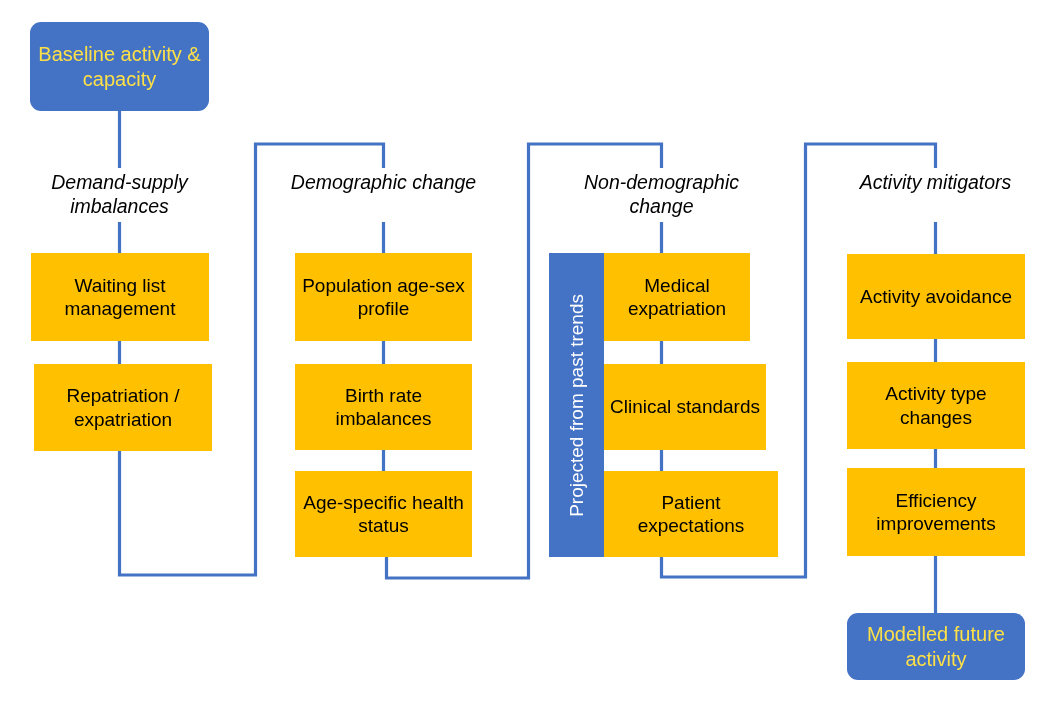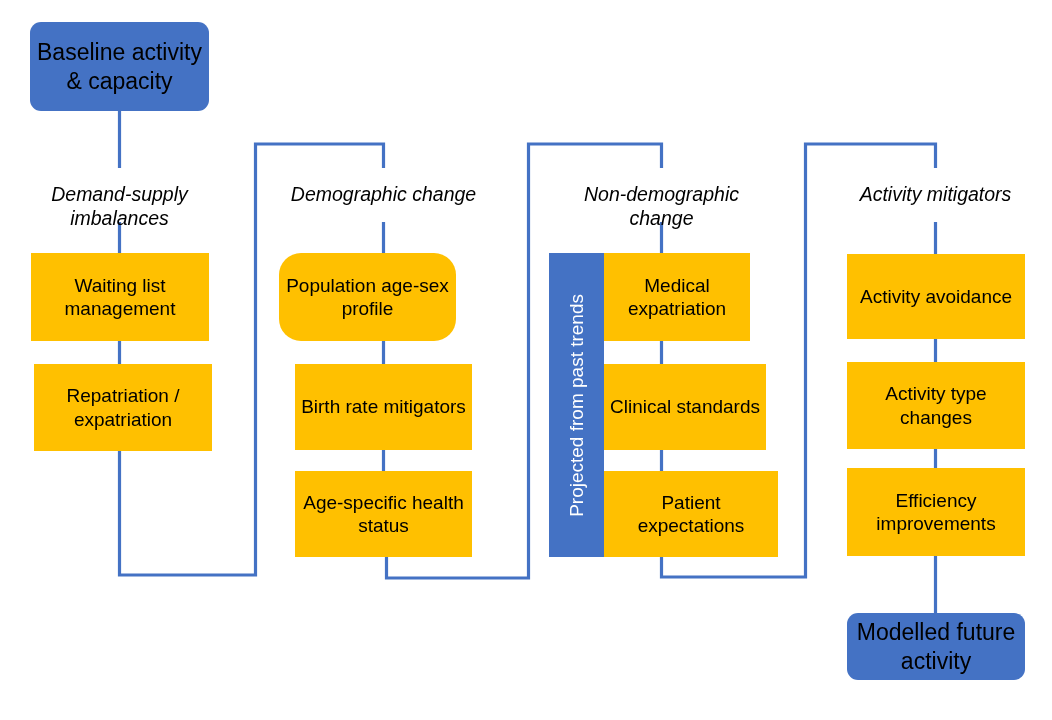--- a/index.html
+++ b/index.html
@@ -41,23 +41,23 @@
   .node .label {
     display: block;
     width: 100%;
     padding: 0 6px;
     box-sizing: border-box;
   }
 
   
   .node.terminal {
     background: #4472C4;
-    color: #000000;
+    color: #fde047;
     border-radius: 11px;
-    font-size: 23px;
+    font-size: 20px;
   }
 
   
   .node.process {
     background: #FFC000;
     color: #000000;
     font-size: 19px;
   }
 
   
@@ -77,21 +77,20 @@
   
   .caption {
     position: absolute;
     box-sizing: border-box;
     font-style: italic;
     font-size: 19.5px;
     color: #000000;
     text-align: center;
     line-height: 1.25;
     z-index: 3;
-    margin-top: 12px;
   }
 </style>
 </head>
 <body>
 
 <div id="canvas">
 
   <svg id="connectors" viewBox="0 0 1052 720" width="1052" height="720" xmlns="http://www.w3.org/2000/svg">
     <g fill="none" stroke="#4472C4" stroke-width="3.2" stroke-linecap="butt" stroke-linejoin="miter">
 
@@ -140,25 +139,25 @@
     <span>Activity mitigators</span>
   </div>
 
   <div class="node process" style="left:31px; top:253px; width:178px; height:88px;">
     <span class="label">Waiting list management</span>
   </div>
   <div class="node process" style="left:34px; top:364px; width:178px; height:87px;">
     <span class="label">Repatriation / expatriation</span>
   </div>
 
-  <div class="node process" style="left:279px; top:253px; width:177px; height:88px;border-radius:22px;">
+  <div class="node process" style="left:295px; top:253px; width:177px; height:88px;">
     <span class="label">Population age-sex profile</span>
   </div>
   <div class="node process" style="left:295px; top:364px; width:177px; height:86px;">
-    <span class="label">Birth rate mitigators</span>
+    <span class="label">Birth rate imbalances</span>
   </div>
   <div class="node process" style="left:295px; top:471px; width:177px; height:86px;">
     <span class="label">Age-specific health status</span>
   </div>
 
   <div class="node band" style="left:549px; top:253px; width:55px; height:304px;">
     <span class="label">Projected from past trends</span>
   </div>
   <div class="node process" style="left:604px; top:253px; width:146px; height:88px;">
     <span class="label">Medical expatriation</span>

